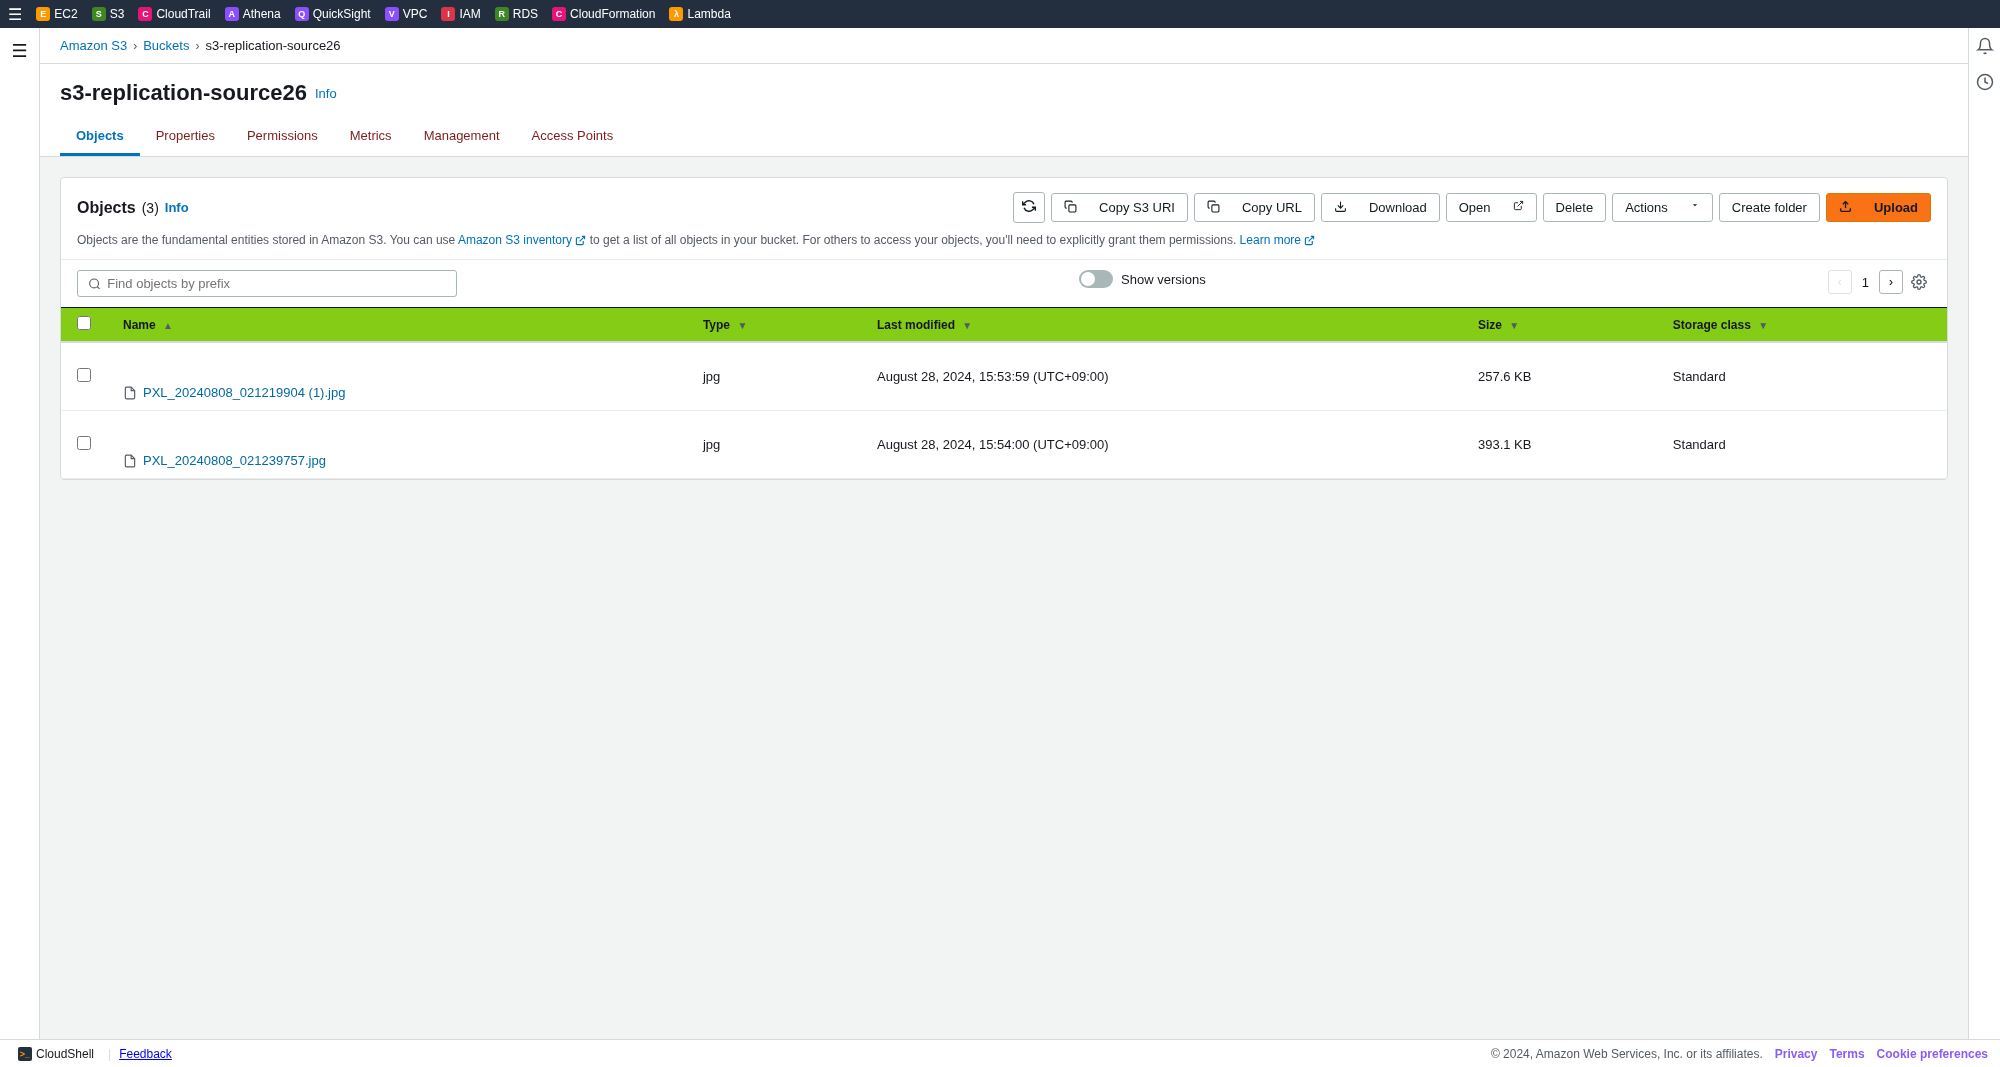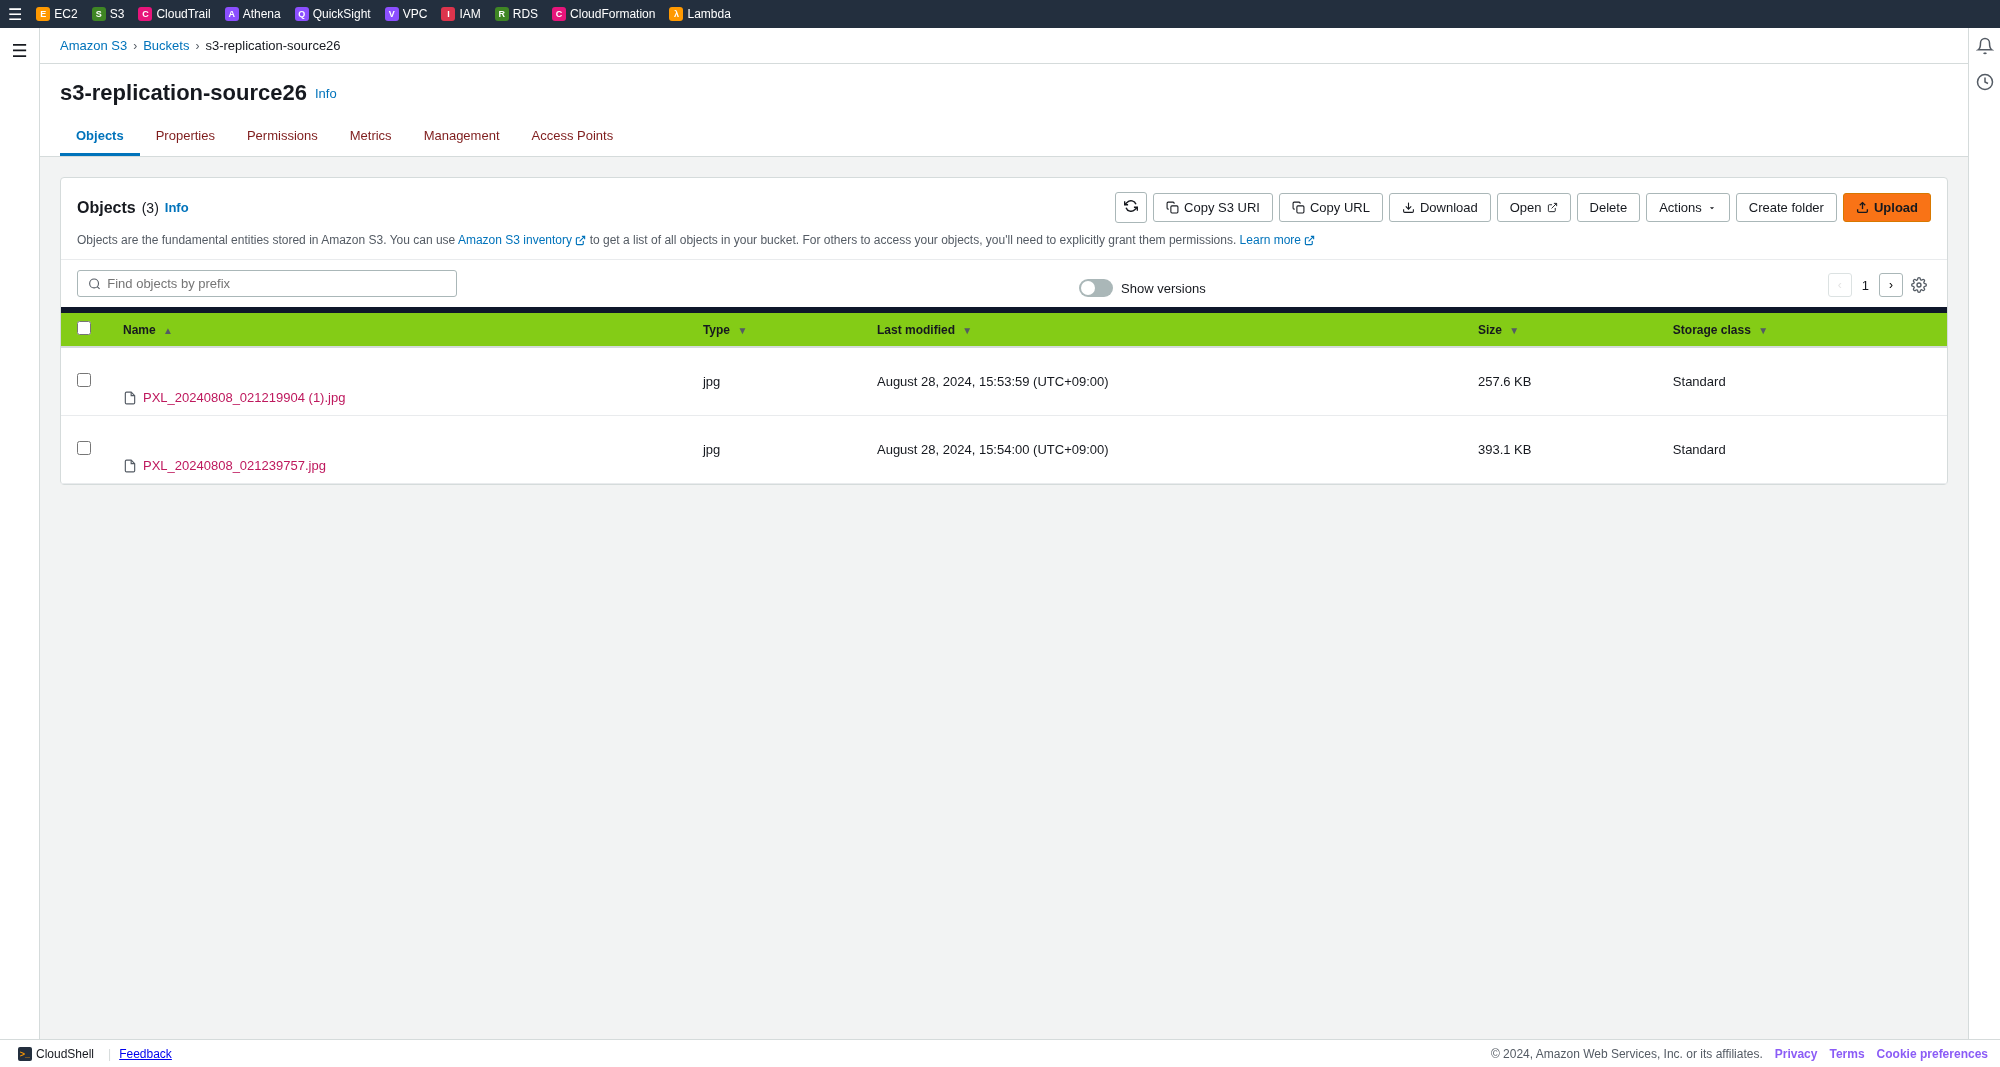--- a/index.html
+++ b/index.html
@@ -220,22 +220,22 @@
       display: flex;
       align-items: center;
       gap: 6px;
     }
     .btn {
       padding: 6px 12px;
       border-radius: 3px;
       font-size: 13px;
       cursor: pointer;
       display: flex;
-      align-items: center;
-      gap: 5px;
+      align-items: flex-start;
+      gap: 22px;
       white-space: nowrap;
       border: 1px solid #aab7b8;
       background: #fff;
       color: #16191f;
     }
     .btn:disabled {
       opacity: 0.5;
       cursor: default;
     }
     .btn-refresh {
@@ -260,23 +260,23 @@
       font-size: 12px;
       color: #545b64;
       line-height: 1.5;
     }
     #panel-desc a { color: #0073bb; text-decoration: none; }
 
     
     #filter-row {
       padding: 10px 16px;
       display: flex;
-      align-items: flex-end;
+      align-items: flex-start;
       justify-content: space-between;
-      border-bottom: 6px solid #0f172a;
+      border-bottom: 1px solid #0f172a;
     }
     #search-box {
       display: flex;
       align-items: center;
       border: 1px solid #aab7b8;
       border-radius: 3px;
       padding: 5px 10px;
       gap: 6px;
       width: 380px;
       background: #fff;
@@ -372,21 +372,21 @@
       font-size: 10px;
       margin-left: 4px;
     }
     #objects-table td {
       padding: 10px 16px;
       border-bottom: 1px solid #e9ebed;
       font-size: 13px;
       vertical-align: middle;
     }
     .file-link {
-      color: #be185d;
+      color: #0369a1;
       text-decoration: none;
       cursor: pointer;
       display: flex;
       align-items: center;
       gap: 6px;
       margin-top: 32px;
     }
     .file-icon { color: #545b64; font-size: 14px; }
 
     

